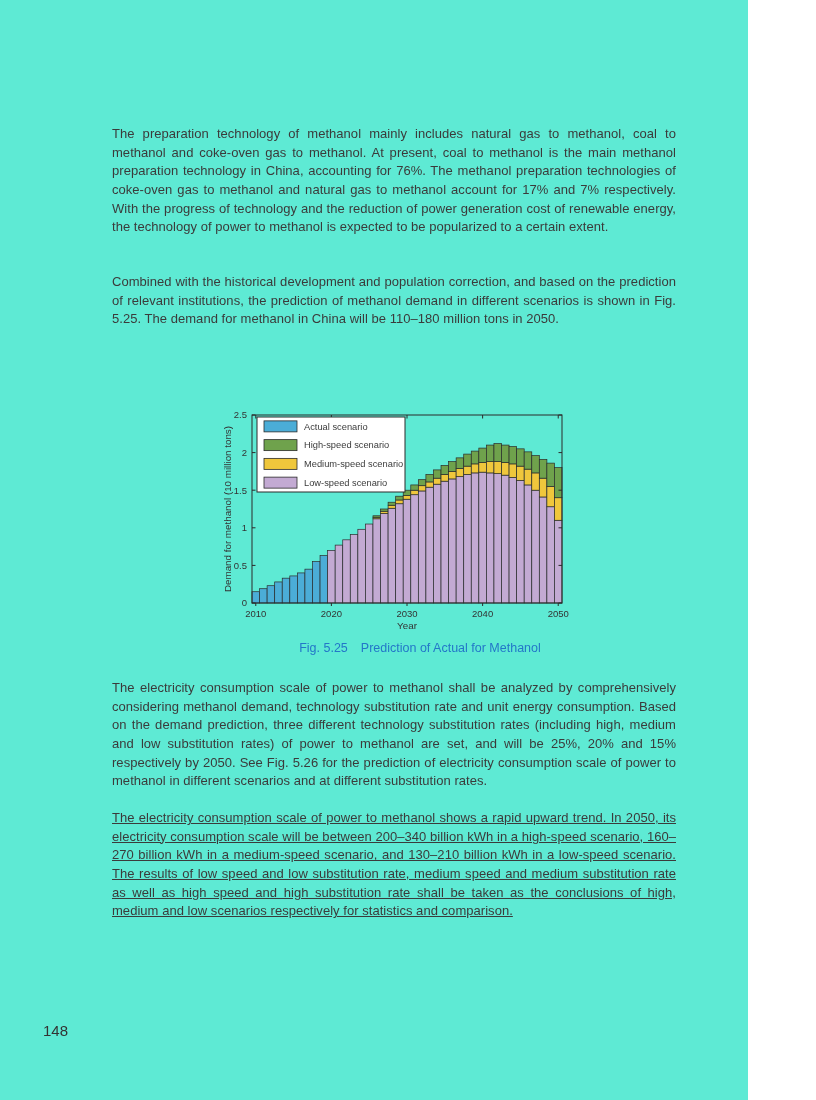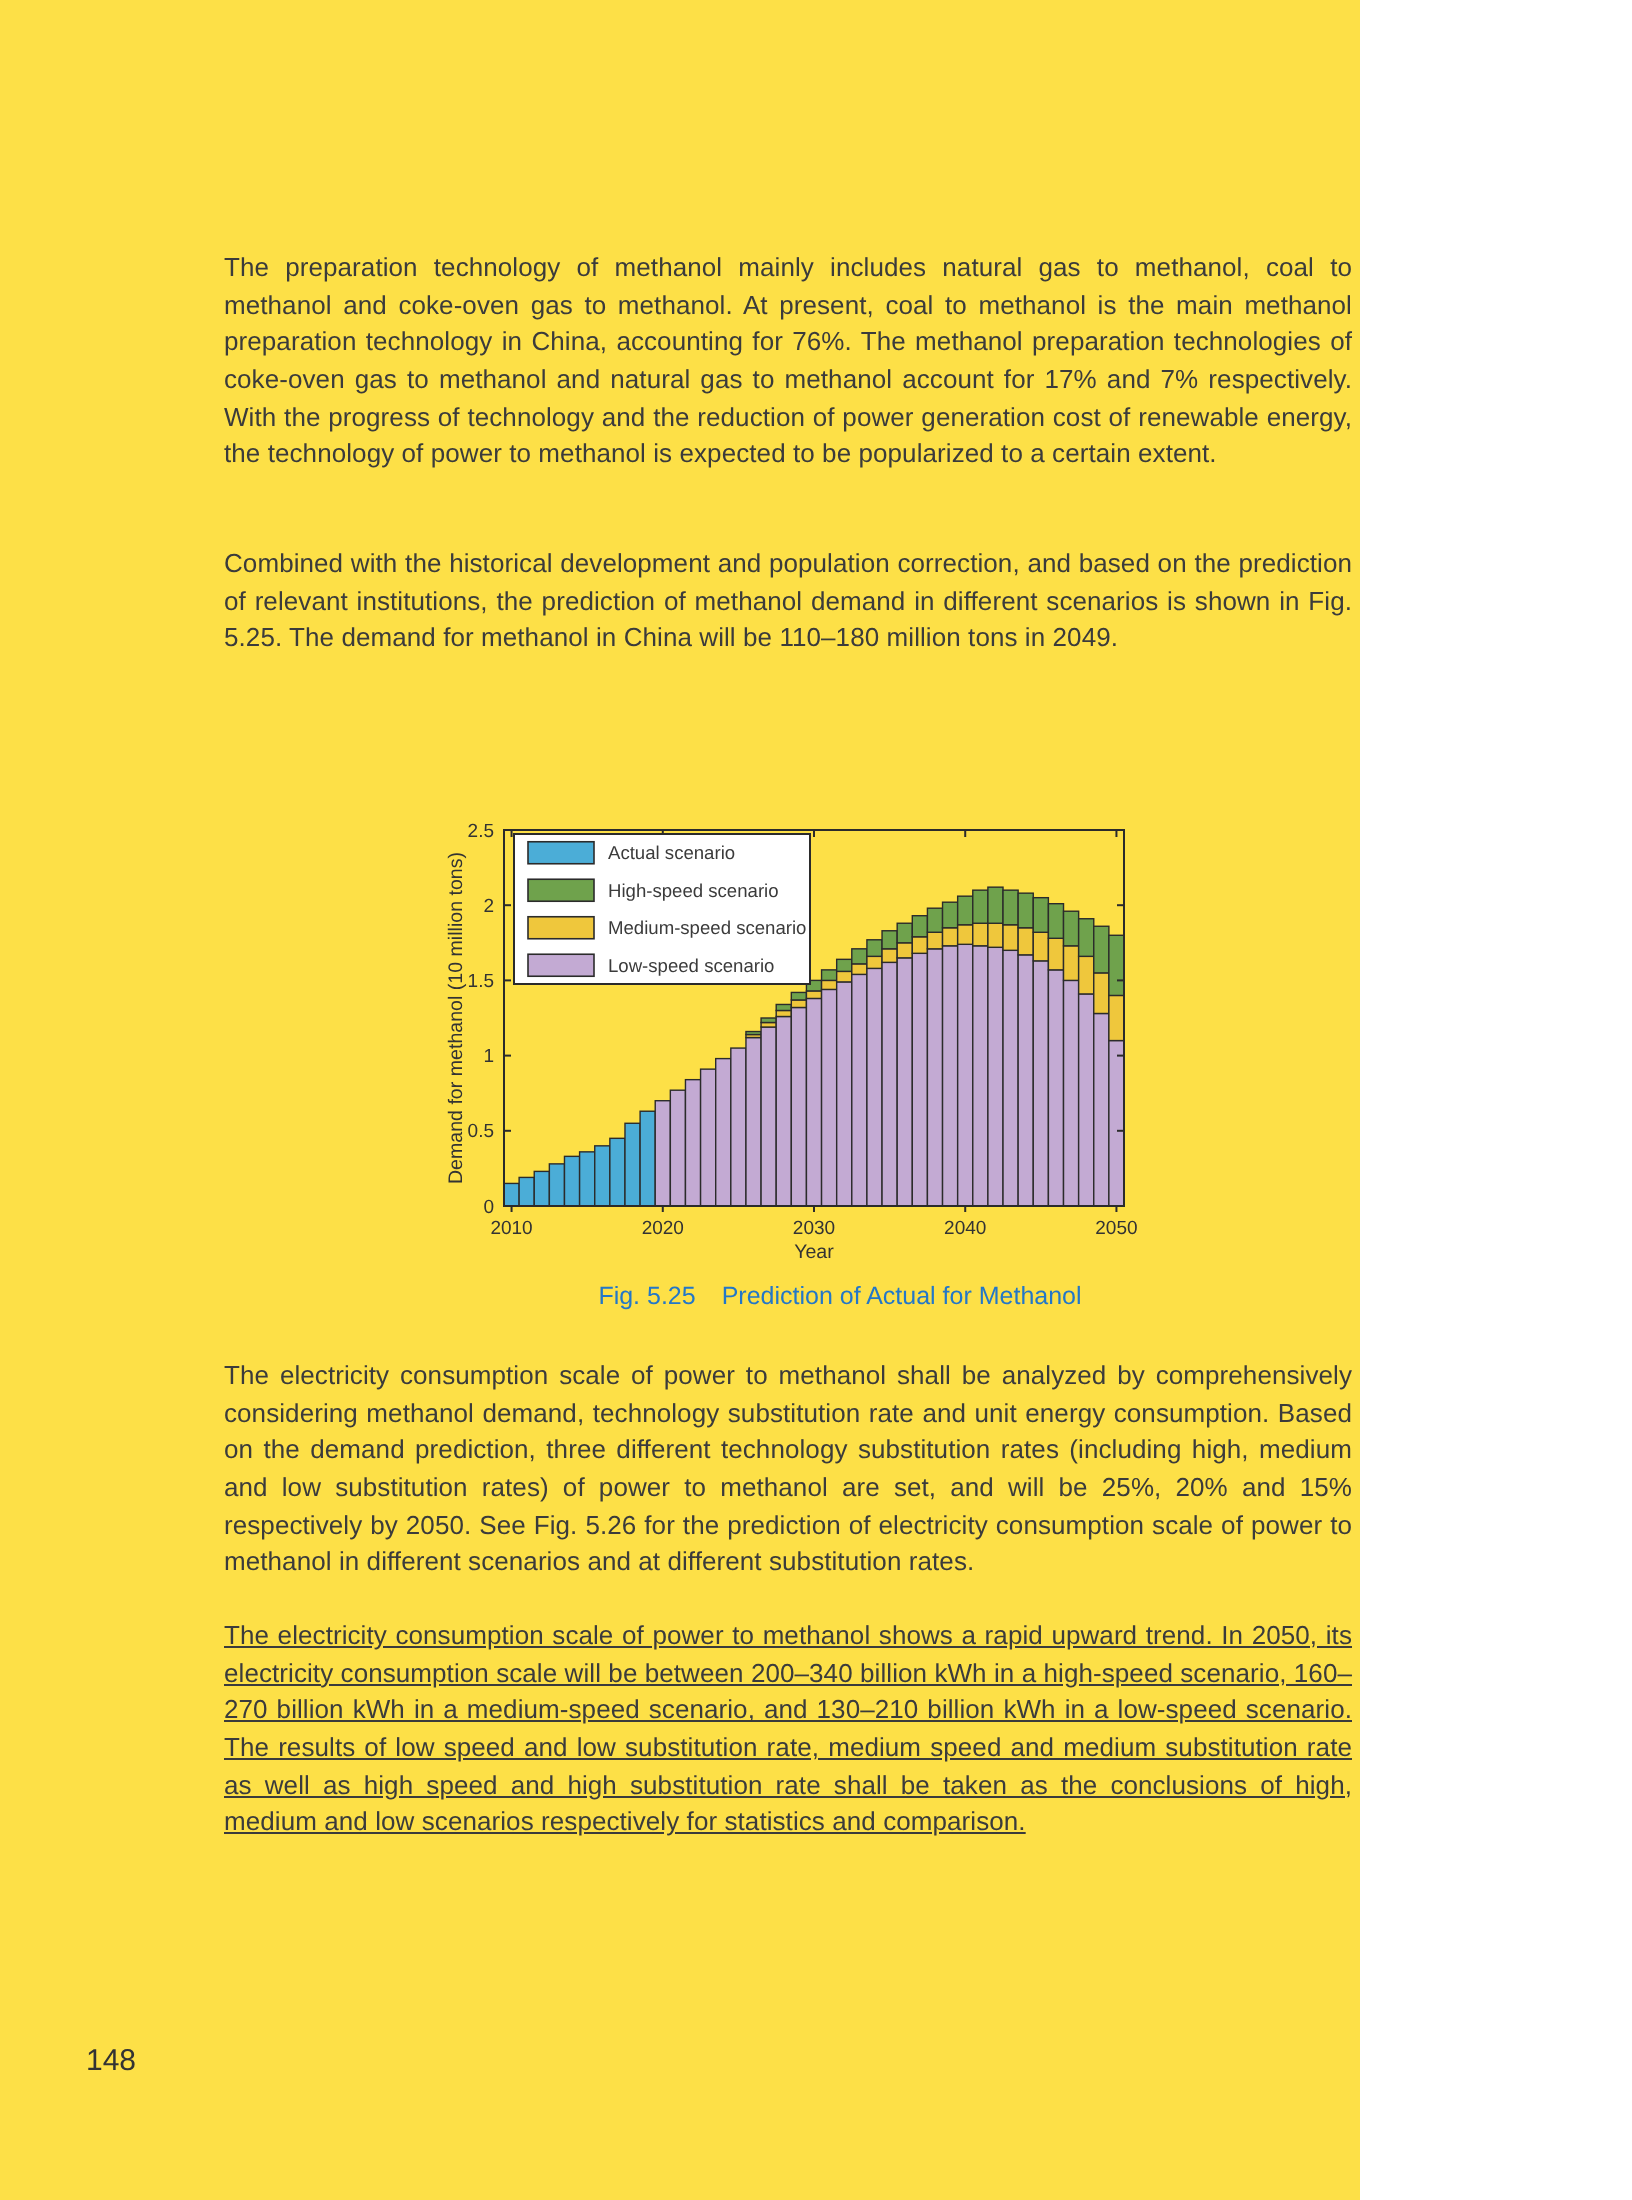--- a/index.html
+++ b/index.html
@@ -1,19 +1,19 @@
 <!DOCTYPE html>
 <html><head>
 <meta charset="utf-8">
 <style>
   html,body{margin:0;padding:0;background:#ffffff;}
   .page{
     position:relative;
-    width:680px;height:1100px;
-    background:#fde047;
+    width:748px;height:1100px;
+    background:#5eead4;
     font-family:"Liberation Sans",sans-serif;
     overflow:hidden;
   }
   p.body-text{
     position:absolute;
     left:112px;width:564px;
     margin:0;
     font-size:13px;
     line-height:18.65px;
     text-align:justify;
@@ -48,21 +48,21 @@
     color:#333333;
   }
 </style>
 </head>
 <body>
 
 <div class="page">
 
   <p id="p1" class="body-text">The preparation technology of methanol mainly includes natural gas to methanol, coal to methanol and coke-oven gas to methanol. At present, coal to methanol is the main methanol preparation technology in China, accounting for 76%. The methanol preparation technologies of coke-oven gas to methanol and natural gas to methanol account for 17% and 7% respectively. With the progress of technology and the reduction of power generation cost of renewable energy, the technology of power to methanol is expected to be popularized to a certain extent.</p>
 
-  <p id="p2" class="body-text">Combined with the historical development and population correction, and based on the prediction of relevant institutions, the prediction of methanol demand in different scenarios is shown in Fig. 5.25. The demand for methanol in China will be 110–180 million tons in 2049.</p>
+  <p id="p2" class="body-text">Combined with the historical development and population correction, and based on the prediction of relevant institutions, the prediction of methanol demand in different scenarios is shown in Fig. 5.25. The demand for methanol in China will be 110–180 million tons in 2050.</p>
 
   <figure class="chart-figure">
     <svg id="chart-svg" width="360" height="235" viewBox="0 0 360 235">
         <rect x="30.00" y="188.72" width="7.56" height="11.28" fill="#4BADD7" stroke="#2B2B2B" stroke-width="0.7"></rect>
         <rect x="37.56" y="185.71" width="7.56" height="14.29" fill="#4BADD7" stroke="#2B2B2B" stroke-width="0.7"></rect>
         <rect x="45.12" y="182.70" width="7.56" height="17.30" fill="#4BADD7" stroke="#2B2B2B" stroke-width="0.7"></rect>
         <rect x="52.68" y="178.94" width="7.56" height="21.06" fill="#4BADD7" stroke="#2B2B2B" stroke-width="0.7"></rect>
         <rect x="60.24" y="175.18" width="7.56" height="24.82" fill="#4BADD7" stroke="#2B2B2B" stroke-width="0.7"></rect>
         <rect x="67.80" y="172.93" width="7.56" height="27.07" fill="#4BADD7" stroke="#2B2B2B" stroke-width="0.7"></rect>
         <rect x="75.37" y="169.92" width="7.56" height="30.08" fill="#4BADD7" stroke="#2B2B2B" stroke-width="0.7"></rect>

